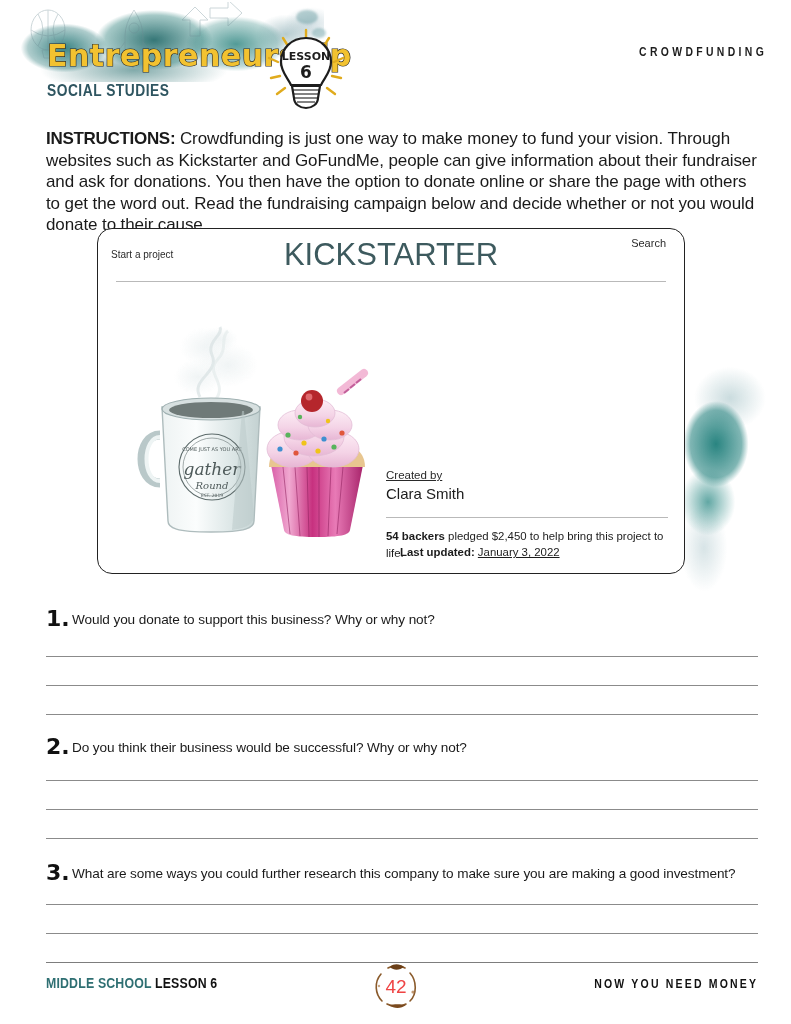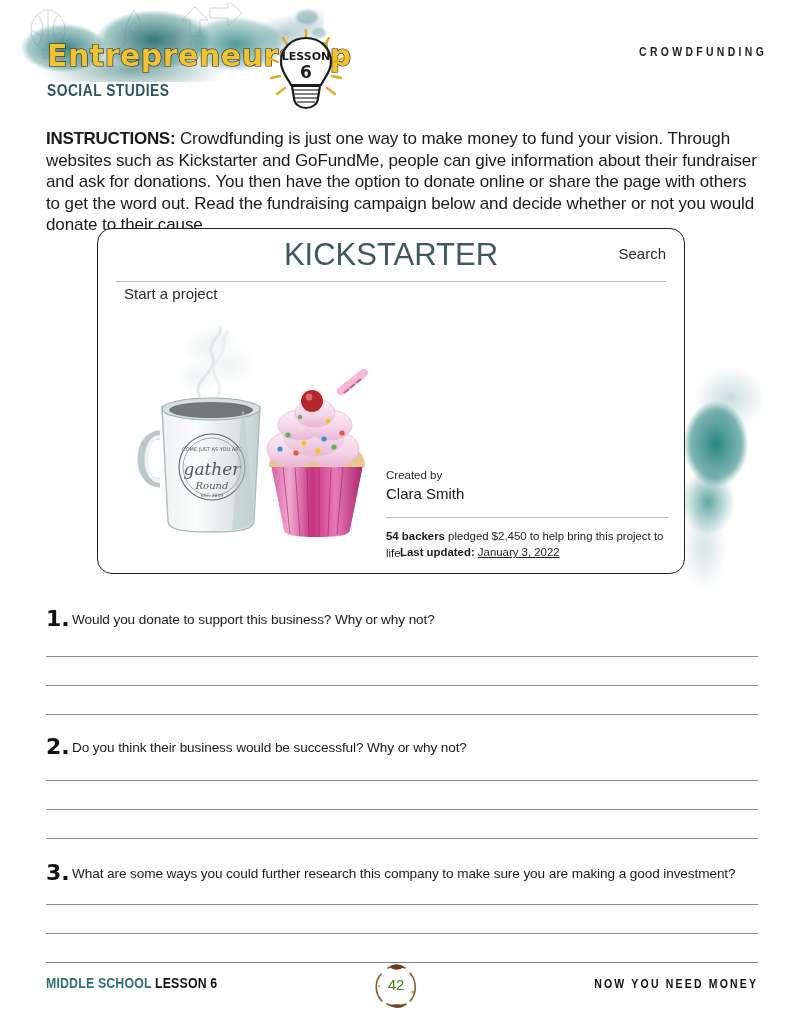--- a/index.html
+++ b/index.html
@@ -76,50 +76,50 @@
       radial-gradient(ellipse 46px 40px at 62px 46px, rgba(150,185,190,.5) 0%, rgba(150,185,190,0) 78%),
       radial-gradient(ellipse 30px 56px at 36px 196px, rgba(160,190,196,.42) 0%, rgba(160,190,196,0) 78%);
     filter: blur(.6px);
   }
   .card {
     position:absolute; left:97px; top:228px; width:588px; height:346px;
     background:#fff; border:1.6px solid #222; border-radius:15px;
   }
   .card-top { position:relative; height:54px; }
   .start-project {
-    position:absolute; left:26px; top:20px;
-    font-size:15px; color:#2b2b2b;margin-top:36px;
+    position:absolute; left:13px; top:20px;
+    font-size:10px; color:#2b2b2b;
   }
   .ks-logo {
     position:absolute; left:0; right:0; top:8px; text-align:center;
     font-family:"Liberation Sans", sans-serif;
     font-size:31px; font-weight:400; letter-spacing:0px; color:#3d5a5e;
   }
   .search-link {
-    position:absolute; right:18px; top:16px;
-    font-size:15px; color:#2b2b2b;
+    position:absolute; right:18px; top:8px;
+    font-size:11px; color:#2b2b2b;
   }
   .card-rule {
     position:absolute; left:18px; right:18px; top:52px;
     height:1px; background:#b9b9b9;
   }
   .campaign-title {
     position:absolute; left:0; right:0; top:60px; text-align:center;
     font-size:18.5px; color:#1c1c1c; letter-spacing:-.2px;
   }
   
   .illus { position:absolute; left:30px; top:96px; width:250px; height:220px; }
 
   .desc {
     position:absolute; left:288px; top:96px; width:282px;
     font-size:14.2px; line-height:22.5px; color:#1c1c1c; letter-spacing:-.1px;
   }
   .created-label {
     position:absolute; left:288px; top:240px;
-    font-size:11.5px; color:#2a2a2a;
+    font-size:11.5px; color:#2a2a2a;text-decoration:underline;
   }
   .created-name {
     position:absolute; left:288px; top:256px;
     font-size:15px; color:#1c1c1c;
   }
   .card-rule2 {
     position:absolute; left:288px; top:288px; width:282px;
     height:1px; background:#b9b9b9;
   }
   .backers {
@@ -161,21 +161,21 @@
   .foot-left .ms { color:#2e6f72; }
   .foot-left .ls { color:#111; }
   .foot-right {
     position:absolute; right:33px; top:977px;
     font-size:12.5px; font-weight:700; letter-spacing:2.6px; color:#111;
     transform: scaleX(.84); transform-origin:right center; white-space:nowrap;
   }
   .page-num-wrap { position:absolute; left:368px; top:960px; width:56px; height:52px; }
   .page-num {
     position:absolute; left:0; right:0; top:16px; text-align:center;
-    font-size:15px; color:#4d7c0f;
+    font-size:19px; color:#ef4444;
   }
 </style>
 </head>
 <body>
 
 <div class="page">
 
   <div class="header">
     <div class="wc-band"></div>
     <div class="wc-splat" style="left:296px; top:10px; width:22px; height:14px;"></div>

